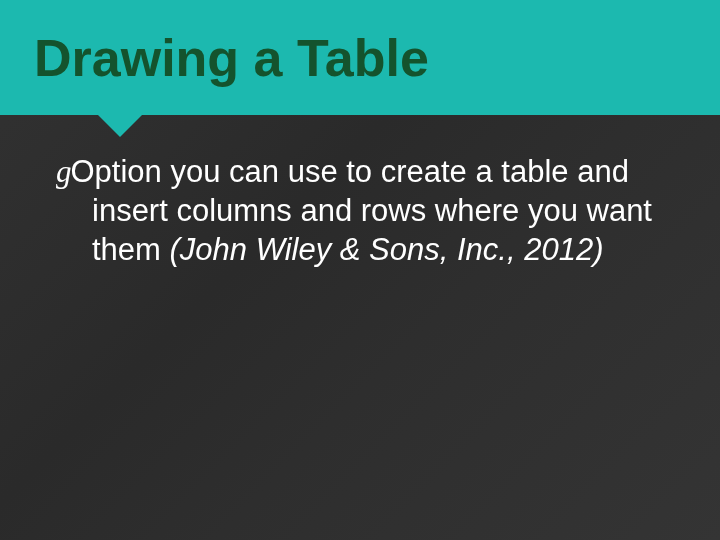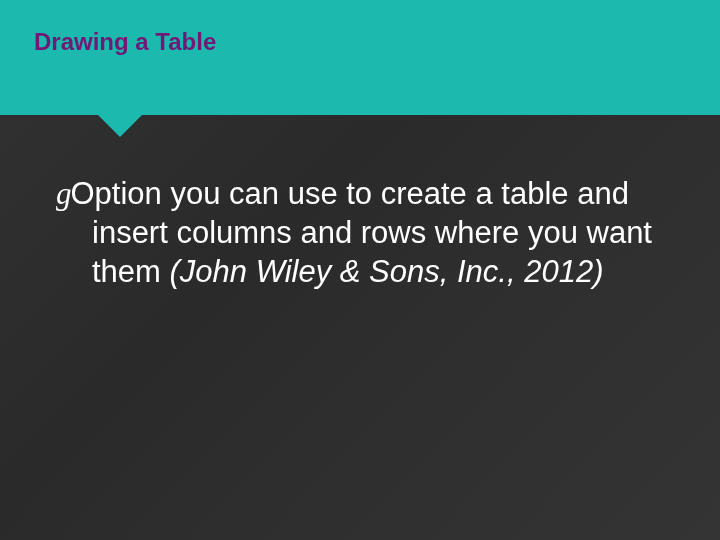--- a/index.html
+++ b/index.html
@@ -17,37 +17,37 @@
   }
   .header {
     background: #1cb9af;
     padding: 28px 0 0 34px;
     height: 115px;
     position: relative;
     box-sizing: border-box;
   }
   .header h1 {
     margin: 0;
-    color: #701a75;
-    font-size: 24px;
+    color: #14532d;
+    font-size: 52px;
     font-weight: bold;
     font-family: Arial, Helvetica, sans-serif;
   }
   .notch {
     position: absolute;
     left: 98px;
     bottom: -22px;
     width: 0;
     height: 0;
     border-left: 22px solid transparent;
     border-right: 22px solid transparent;
     border-top: 22px solid #1cb9af;
   }
   .content {
-    padding: 60px 40px 0 56px;
+    padding: 38px 40px 0 56px;
   }
   .bullet-main {
     font-size: 31px;
     line-height: 1.25;
     color: #ffffff;
     text-indent: -36px;
     padding-left: 36px;
     margin-bottom: 28px;
   }
   .bullet-sub {

